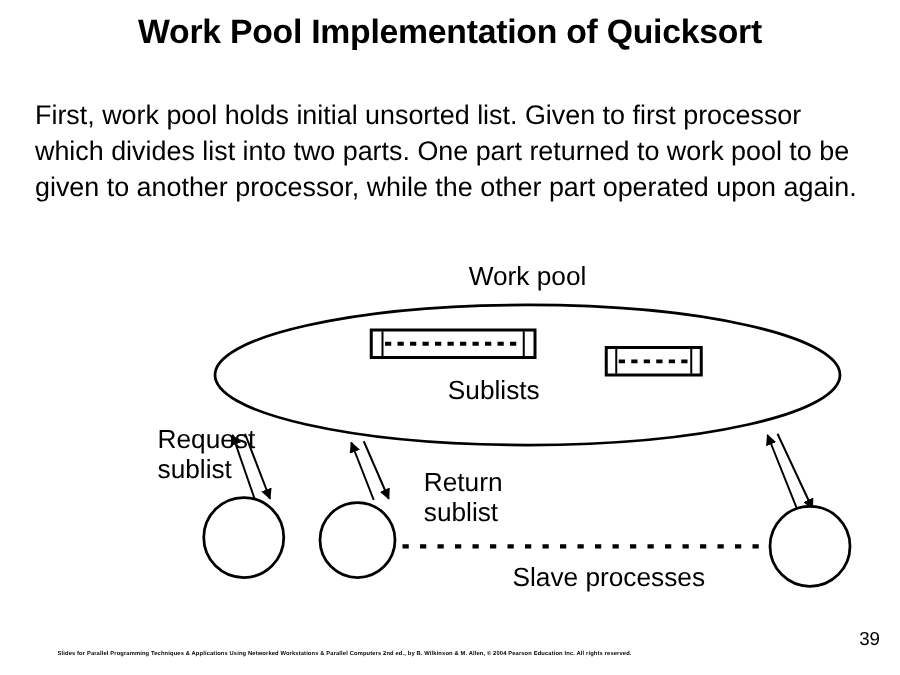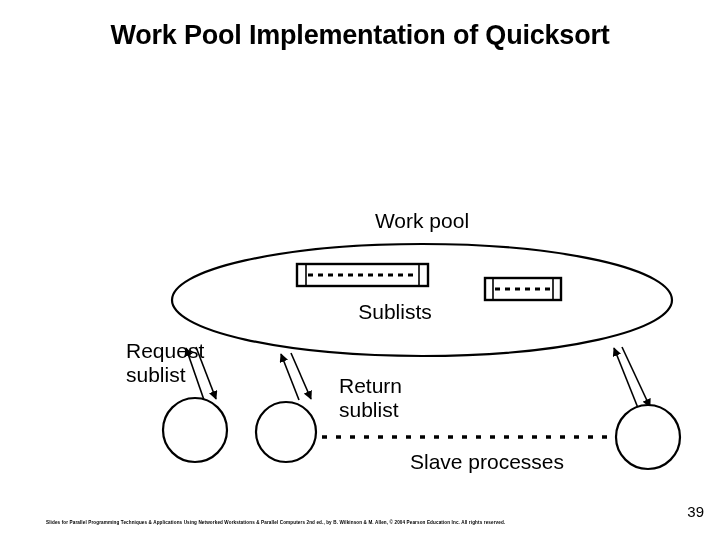--- a/index.html
+++ b/index.html
@@ -15,21 +15,21 @@
     font-family: "Liberation Sans", sans-serif;
     color: #000000;
   }
   .slide {
     position: absolute;
     inset: 0;
     background: #ffffff;
   }
   #slide-title {
     position: absolute;
-    top: 20px;
+    top: 10px;
     left: 0;
     width: 720px;
     text-align: center;
     font-family: "Liberation Sans", sans-serif;
     font-size: 27px;
     font-weight: bold;
     letter-spacing: -0.2px;
     color: #000000;
   }
   #body-text {
@@ -81,20 +81,21 @@
     overflow: hidden;
   }
 </style>
 </head>
 <body>
 
 <div class="slide">
 
   <div id="slide-title">Work Pool Implementation of Quicksort</div>
 
+  <div id="body-text">First, work pool holds initial unsorted list. Given to first processor which divides list into two parts. One part returned to work pool to be given to another processor, while the other part operated upon again.</div>
 
   <div id="figure">
     <svg width="720" height="300" viewBox="0 0 720 300" xmlns="http://www.w3.org/2000/svg">
 
       <text x="378" y="36" text-anchor="middle" class="fig-label" font-size="21">Work pool</text>
 
       <ellipse cx="378" cy="108" rx="250" ry="56" fill="#ffffff" stroke="#000000" stroke-width="2.2"></ellipse>
 
       <g>
         <rect x="253" y="72" width="131" height="22" fill="#ffffff" stroke="#000000" stroke-width="2.4"></rect>

